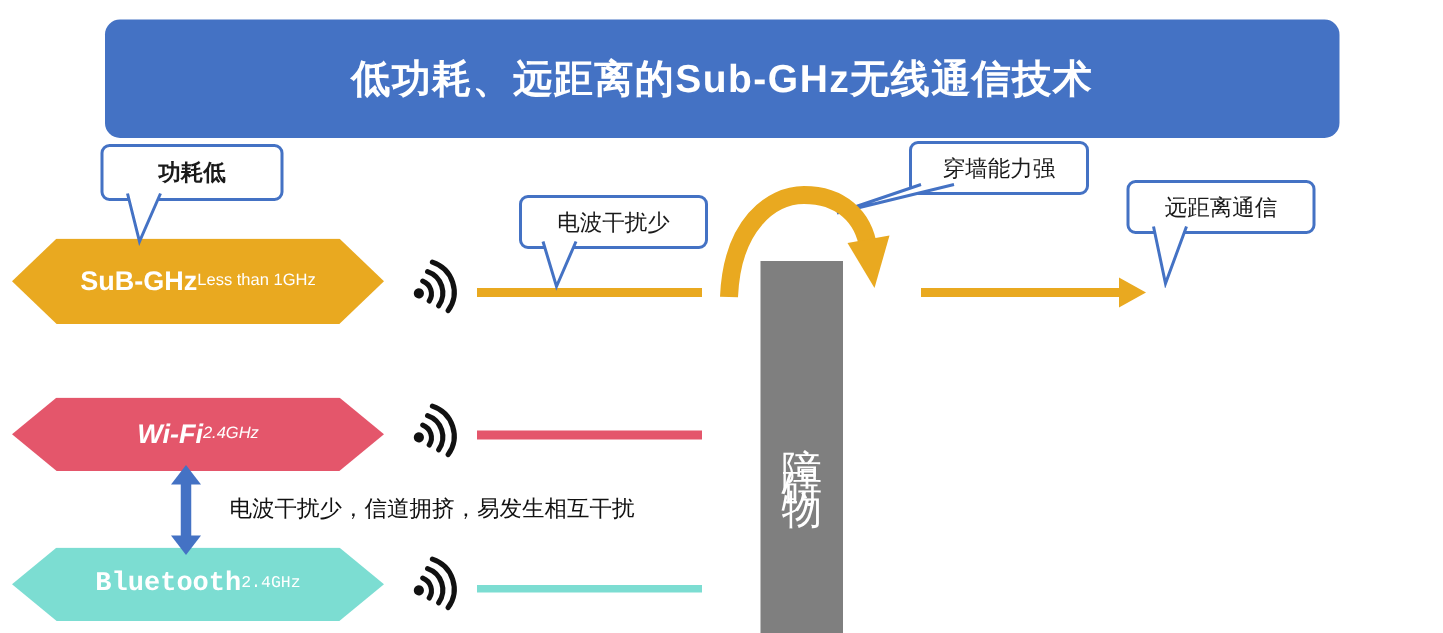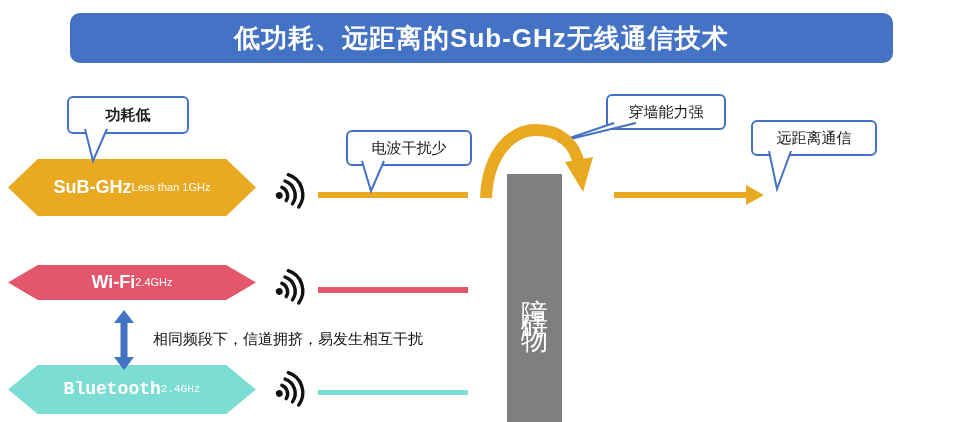--- a/index.html
+++ b/index.html
@@ -1,20 +1,20 @@
 <!DOCTYPE html>
 <html style="--blue: #4472C4; --gold: #E9A920; --red: #E4566B; --teal: #7CDDD2; --gray: #7F7F7F;"><head>
 <meta charset="utf-8">
 <style>
   html,body{margin:0;padding:0;background:#ffffff;}
   body{font-family:"Liberation Sans","DejaVu Sans",sans-serif;}
   .stage{position:relative;width:962px;height:422px;background:#ffffff;overflow:hidden;}
 
   
-  .banner{position:absolute;left:70px;top:13px;width:823px;height:50px;background:var(--blue);
+  .banner{position:absolute;left:70px;top:13px;width:823px;height:79px;background:var(--blue);
     border-radius:10px;display:flex;align-items:center;justify-content:center;}
   .banner span{color:#ffffff;font-size:26px;font-weight:700;letter-spacing:1px;}
 
   
   .callout{position:absolute;}
   .bubble{position:relative;background:#ffffff;border:2px solid var(--blue);border-radius:6px;
     display:flex;align-items:center;justify-content:center;font-size:15px;color:#1a1a1a;z-index:3;}
   .tail{position:absolute;z-index:4;}
 
   .c1{left:67px;top:96px;font-weight:bold;}  .c1 .bubble{width:118px;height:34px;}
@@ -25,21 +25,21 @@
   .c3 .tail{left:-52px;top:28px;}
   .c4{left:751px;top:120px;} .c4 .bubble{width:122px;height:32px;}
   .c4 .tail{left:10px;top:30px;}
 
   
   .hex{position:absolute;left:8px;width:248px;display:flex;flex-direction:row;align-items:center;
     justify-content:center;clip-path:polygon(0% 50%,12% 0%,88% 0%,100% 50%,88% 100%,12% 100%);color:#fff;}
   .hex .name{font-size:18px;font-weight:600;line-height:1.15;}
   .hex .freq{font-size:11px;line-height:1.2;text-align:right;}
   .hex-subghz{top:159px;height:57px;background:var(--gold);}
-  .hex-wifi{top:265px;height:35px;background:var(--red);}
+  .hex-wifi{top:265px;height:49px;background:var(--red);font-style:italic;}
   .hex-bt{top:365px;height:49px;background:var(--teal);font-family:Liberation Mono, monospace;}
 
   
   .sig{position:absolute;left:270px;width:42px;height:42px;}
   .sig1{top:172px;} .sig2{top:268px;} .sig3{top:370px;}
 
   
   .line{position:absolute;}
   .l-sub{left:318px;top:192px;width:150px;height:6px;background:var(--gold);}
   .l-sub2{left:614px;top:192px;width:134px;height:6px;background:var(--gold);}
@@ -157,15 +157,15 @@
   <svg class="arc" viewBox="0 0 132 82">
     <path d="M12 76 C14 28, 40 8, 62 8 C86 8, 102 22, 105 44" fill="none" stroke="#E9A920" stroke-width="12"></path>
     <polygon points="91,40 119,35 109,70" fill="#E9A920"></polygon>
   </svg>
 
   <svg class="dblarrow" viewBox="0 0 32 60">
     <line x1="16" y1="11" x2="16" y2="49" stroke="#4472C4" stroke-width="7"></line>
     <polygon points="16,0 6,13 26,13" fill="#4472C4"></polygon>
     <polygon points="16,60 6,47 26,47" fill="#4472C4"></polygon>
   </svg>
-  <div class="note">相同频段下，信道拥挤，易发生相互干扰</div>
+  <div class="note">电波干扰少，信道拥挤，易发生相互干扰</div>
 
 </div>
 
 </body></html>

